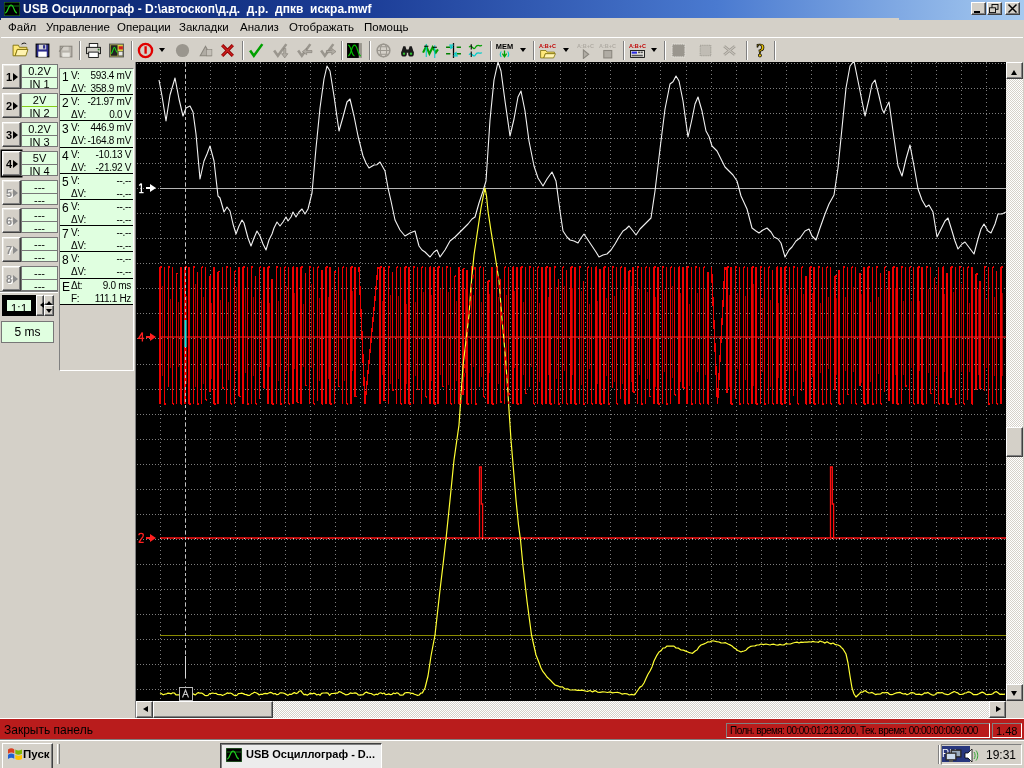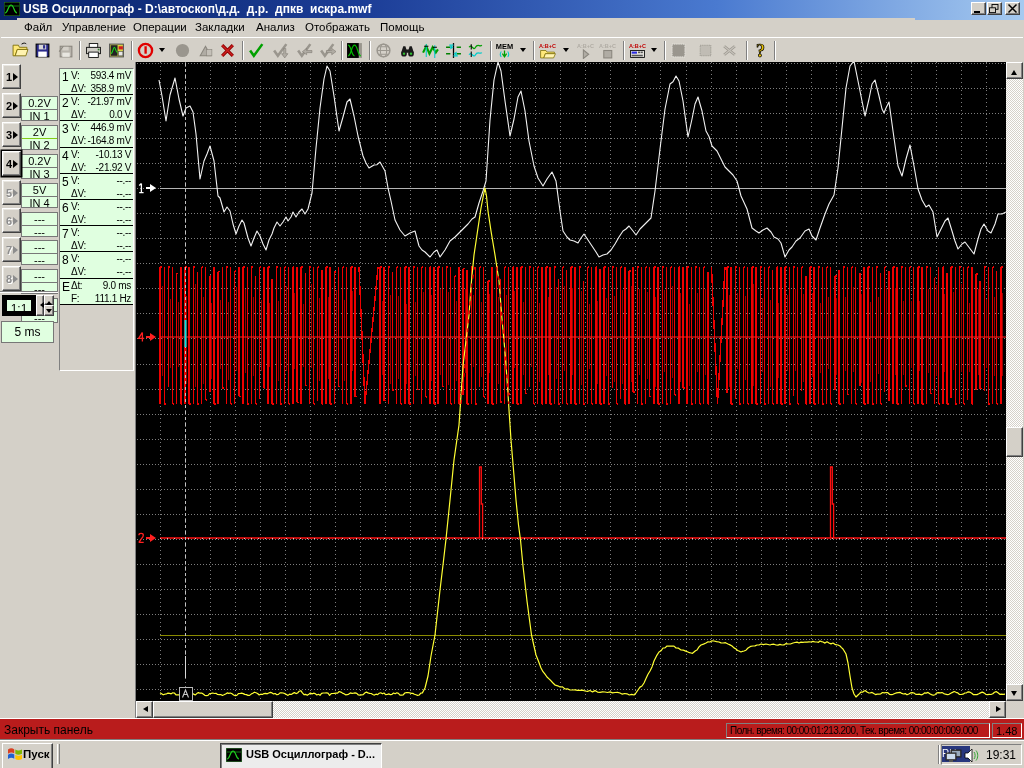--- a/index.html
+++ b/index.html
@@ -1,28 +1,28 @@
 <!DOCTYPE html>
 <html><head><meta charset="utf-8"><title>t</title><style>
 * { margin:0; padding:0; box-sizing:border-box; }
 html,body { width:1024px; height:768px; overflow:hidden; background:#d4d0c8; font-family:"Liberation Sans",sans-serif; }
 #root { position:absolute; left:0; top:0; width:1024px; height:768px; }
 .titlebar { position:absolute; left:0; top:0; width:1024px; height:20px; background:linear-gradient(90deg,#0a246a 0%,#1b3c96 35%,#4a7ad0 70%,#a6caf0 100%); }
 .titletxt { position:absolute; left:23px; top:2px; color:#fff; font-size:12px; font-weight:bold; white-space:pre; }
 .wbtn { position:absolute; top:2px; width:15px; height:13px; background:#d4d0c8; border:1px solid; border-color:#fff #404040 #404040 #fff; box-shadow:inset -1px -1px 0 #808080; font-size:9px; text-align:center; }
-.menubar { position:absolute; left:1px; top:18px; width:898px; height:19px; background:#d4d0c8;margin-left:16px; }
+.menubar { position:absolute; left:1px; top:18px; width:898px; height:19px; background:#d4d0c8; }
 .mi { position:absolute; top:3px; font-size:11.5px; color:#000; }
 .toolbar { position:absolute; left:1px; top:37px; width:1022px; height:25px; background:#d4d0c8; border-top:1px solid #fff; }
 .ti { position:absolute; }
 .tsep { position:absolute; top:3px; width:2px; height:19px; border-left:1px solid #808080; border-right:1px solid #fff; }
 .dd { position:absolute; top:10px; width:0; height:0; border:3.5px solid transparent; border-top:4.5px solid #000; }
 .lpanel { position:absolute; left:0; top:62px; width:136px; height:656px; background:#d4d0c8; border-right:1px solid #808080; }
 .chbtn { position:absolute; left:2px; width:19px; height:25px; background:#d4d0c8; border:1px solid; border-color:#fff #404040 #404040 #fff; box-shadow:inset -1px -1px 0 #808080, inset 1px 1px 0 #e8e6e0; font-size:11px; font-weight:bold; text-align:left; padding-left:3px; line-height:24px; }
 .tri { position:absolute; right:2.5px; top:8px; width:0; height:0; border-top:4px solid transparent; border-bottom:4px solid transparent; border-right:0; border-left:5.5px solid #000; }
-.chval { position:absolute; left:21px; width:37px; height:25px; border:1px solid #777; background:#e0ffe0;margin-top:32px; }
+.chval { position:absolute; left:21px; width:37px; height:25px; border:1px solid #777; background:#e0ffe0; }
 .cv { height:12px; font-size:11px; text-align:center; line-height:12px; color:#000; }
 .mpanel { position:absolute; left:59px; top:6px; width:75px; height:303px; background:#d4d0c8; border:1px solid; border-color:#808080 #fff #fff #808080; }
 .mrow { position:relative; height:26.2px; border-bottom:1px solid #000; background:#e0ffe0; display:flex; }
 .mnum { width:11px; font-size:12px; padding-top:1px; padding-left:2px; color:#000; background:#e0ffe0; }
 .mvals { flex:1; padding-right:2px; }
 .ml { display:flex; justify-content:space-between; font-size:10px; letter-spacing:-0.3px; height:13px; line-height:13.6px; color:#000; }
 .zoombox { position:absolute; left:2px; top:233px; width:34px; height:21px; background:#e0ffe0; border:5px solid #000000; font-size:12px; text-align:center; line-height:19px; }
 .msbox { position:absolute; left:1px; top:259px; width:53px; height:22px; background:#e0ffe0; border:1px solid #777; font-size:12px; text-align:center; line-height:20px; }
 .vscroll { position:absolute; left:1006px; top:62px; width:17px; height:639px; background:repeating-conic-gradient(#ffffff 0% 25%, #d6d2ca 0% 50%); background-size:2px 2px; }
 .hscroll { position:absolute; left:136px; top:701px; width:870px; height:17px; background:repeating-conic-gradient(#ffffff 0% 25%, #d6d2ca 0% 50%); background-size:2px 2px; }

